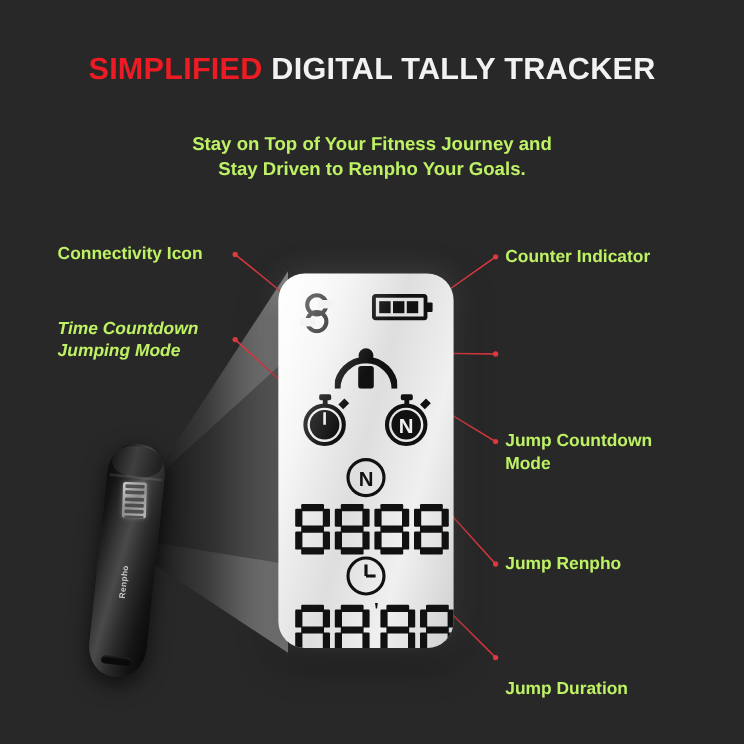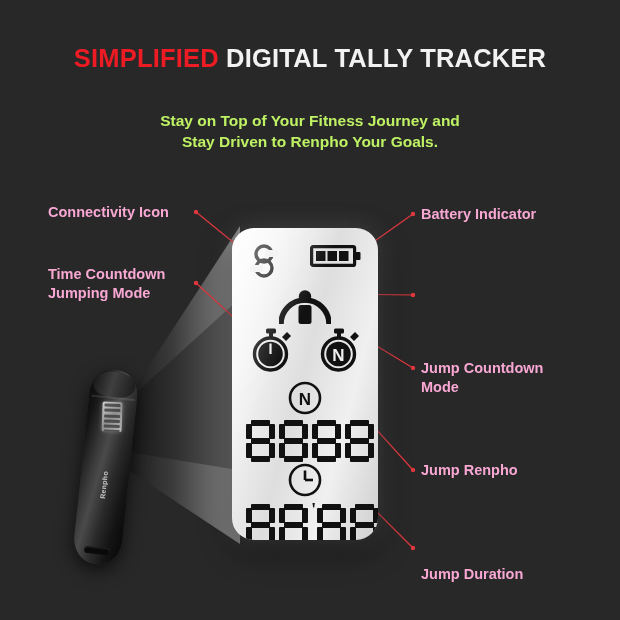--- a/index.html
+++ b/index.html
@@ -18,21 +18,21 @@
     white-space:nowrap;
   }
   .title .red{color:#ED1C24;}
   .subtitle{
     position:absolute;left:0;top:110px;width:620px;text-align:center;
     font-size:15.5px;font-weight:700;color:#bef264;line-height:21px;
   }
 
   
   .callout{
-    position:absolute;font-size:14.5px;font-weight:700;color:#f9a8d4;
+    position:absolute;font-size:14.5px;font-weight:700;color:#bef264;
     line-height:19px;white-space:pre-line;
   }
   .callout.r{text-align:left;}
   .callout.l{text-align:left;}
 
   
   #leaders{position:absolute;left:0;top:0;width:620px;height:620px;pointer-events:none;}
 
   
   #beam{position:absolute;left:0;top:0;width:620px;height:620px;pointer-events:none;}
@@ -185,24 +185,24 @@
       <circle cx="413" cy="214" r="2.2"></circle>
       <circle cx="413" cy="295" r="2.2"></circle>
       <circle cx="413" cy="368" r="2.2"></circle>
       <circle cx="413" cy="470" r="2.2"></circle>
       <circle cx="413" cy="548" r="2.2"></circle>
     </g>
   </svg>
 
   <div class="callout l" style="left:48px;top:203px;width:145px;">Connectivity Icon</div>
 
-  <div class="callout l" style="left:48px;top:265px;width:145px;">Time Countdown
+  <div class="callout l" style="left:48px;top:265px;width:145px;font-style:italic;">Time Countdown
 Jumping Mode</div>
 
-  <div class="callout r" style="left:421px;top:205px;width:180px;">Battery Indicator</div>
+  <div class="callout r" style="left:421px;top:205px;width:180px;">Counter Indicator</div>
 
 
   <div class="callout r" style="left:421px;top:359px;width:150px;">Jump Countdown
 Mode</div>
 
   <div class="callout r" style="left:421px;top:461px;width:180px;">Jump Renpho</div>
 
   <div class="callout r" style="left:421px;top:523px;width:180px;margin-top:42px;">Jump Duration</div>
 
   <div id="handle">

